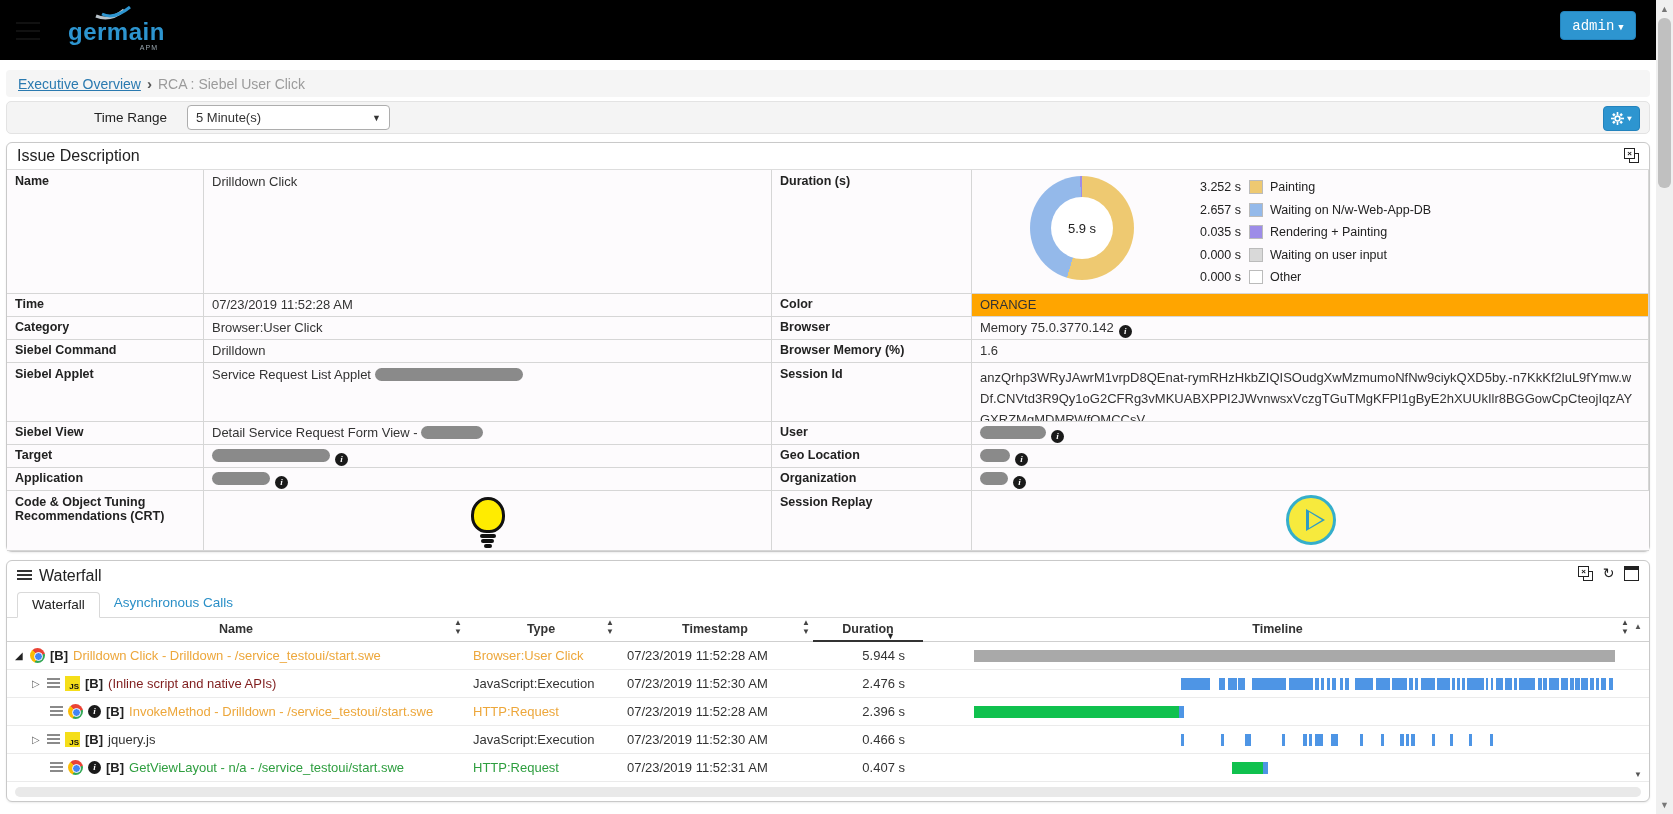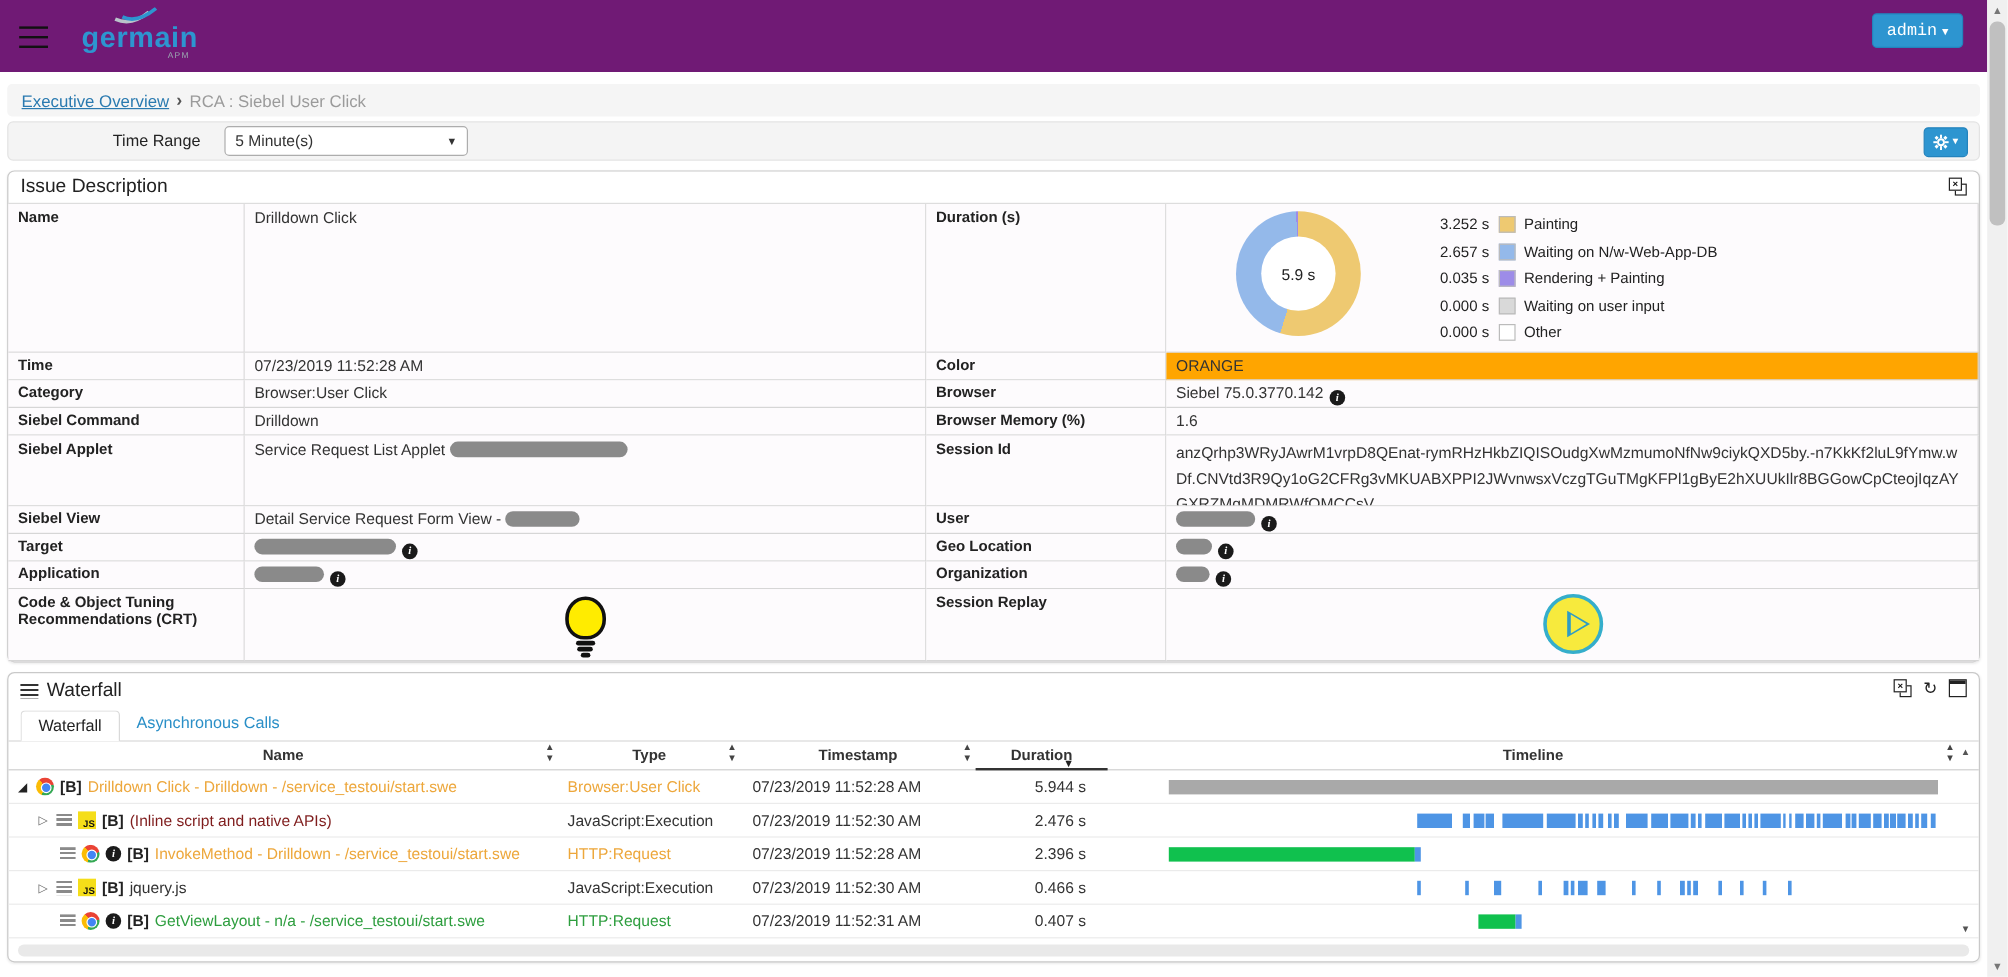--- a/index.html
+++ b/index.html
@@ -1,21 +1,21 @@
 <!DOCTYPE html>
 <html><head>
 <meta charset="utf-8">
 <style>
   * { box-sizing: border-box; margin: 0; padding: 0; }
   html,body { width:1673px; height:814px; overflow:hidden; background:#fff;
     font-family:"Liberation Sans", sans-serif; color:#333; font-size:13px; }
   .page { position:absolute; left:0; top:0; width:1656px; height:814px; }
 
   
-  .topbar { position:relative; height:60px; background:#701a75;padding-left:20px; }
+  .topbar { position:relative; height:60px; background:#000000;padding-left:20px; }
   .hamburger { position:absolute; left:16px; top:16px; width:24px; height:20px; cursor:pointer; }
   .hamburger i { display:block; height:2px; background:#111; margin:6px 0; }
   .logo { position:absolute; left:68px; top:6px; width:90px; text-align:center; }
   .logo-swoosh { display:block; margin:0 auto; }
   .logo-text { color:#2d95d0; font-size:24px; font-weight:bold; letter-spacing:0.5px; line-height:20px; }
   .logo-sub { display:block; text-align:right; font-size:7px; color:#9aa7b0; letter-spacing:1px; margin-top:1px; }
   .btn-blue { background:#2d95d0; border:1px solid #2383bd; color:#fff; border-radius:4px;
     font-size:14px; cursor:pointer; font-family:Liberation Mono, monospace; }
   .admin-btn { position:absolute; right:20px; top:11px; width:76px; height:29px; }
   .admin-btn .caret { font-size:9px; margin-left:4px; }
@@ -244,21 +244,21 @@
       </div>
 
       <div class="icell ilabel rs">Time</div>
       <div class="icell rs">07/23/2019 11:52:28 AM</div>
       <div class="icell ilabel rs">Color</div>
       <div class="icell rs" style="background: rgb(255, 165, 0);"><span>ORANGE</span></div>
 
       <div class="icell ilabel rs">Category</div>
       <div class="icell rs">Browser:User Click</div>
       <div class="icell ilabel rs">Browser</div>
-      <div class="icell rs"><span>Siebel 75.0.3770.142</span><span class="info-dot">i</span></div>
+      <div class="icell rs"><span>Memory 75.0.3770.142</span><span class="info-dot">i</span></div>
 
       <div class="icell ilabel rs">Siebel Command</div>
       <div class="icell rs">Drilldown</div>
       <div class="icell ilabel rs">Browser Memory (%)</div>
       <div class="icell rs">1.6</div>
 
       <div class="icell ilabel rm">Siebel Applet</div>
       <div class="icell rm"><span>Service Request List Applet</span> <span class="redact" style="width:148px"></span></div>
       <div class="icell ilabel rm">Session Id</div>
       <div class="icell rm sessionid">anzQrhp3WRyJAwrM1vrpD8QEnat-rymRHzHkbZIQISOudgXwMzmumoNfNw9ciykQXD5by.-n7KkKf2luL9fYmw.wDf.CNVtd3R9Qy1oG2CFRg3vMKUABXPPI2JWvnwsxVczgTGuTMgKFPl1gByE2hXUUkIlr8BGGowCpCteojIqzAYGXRZMgMDMRWfOMCCsV</div>

